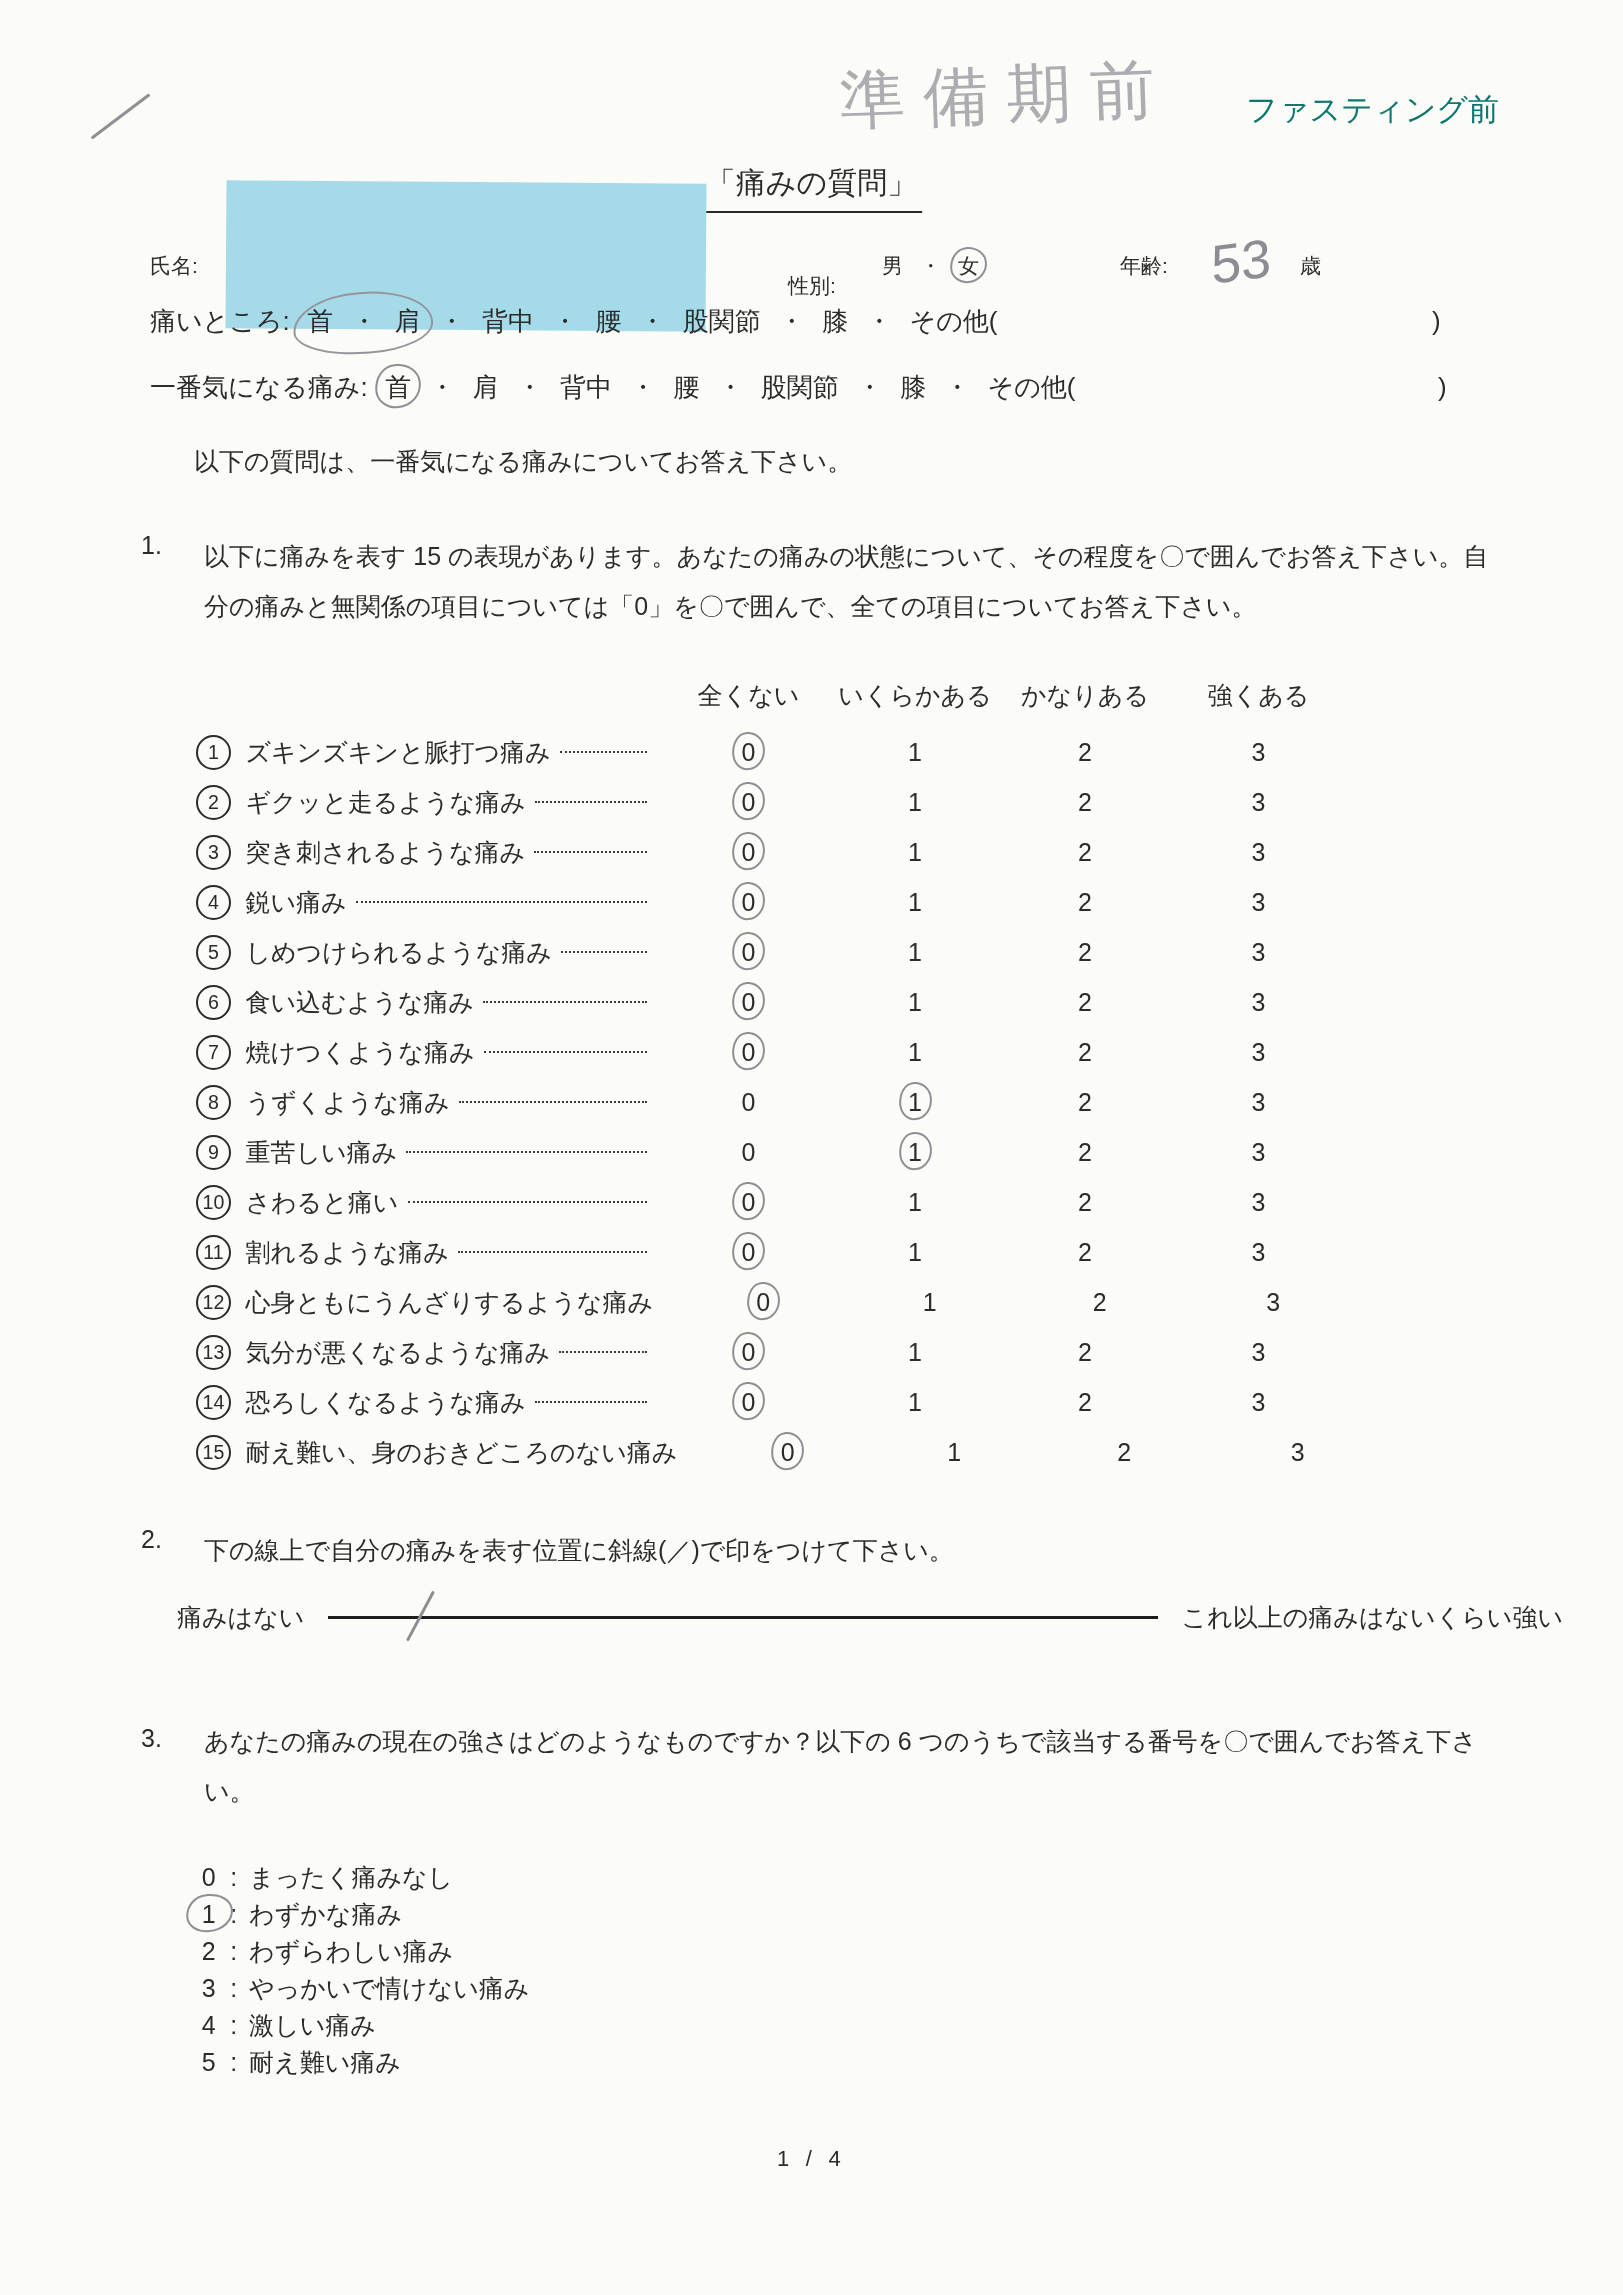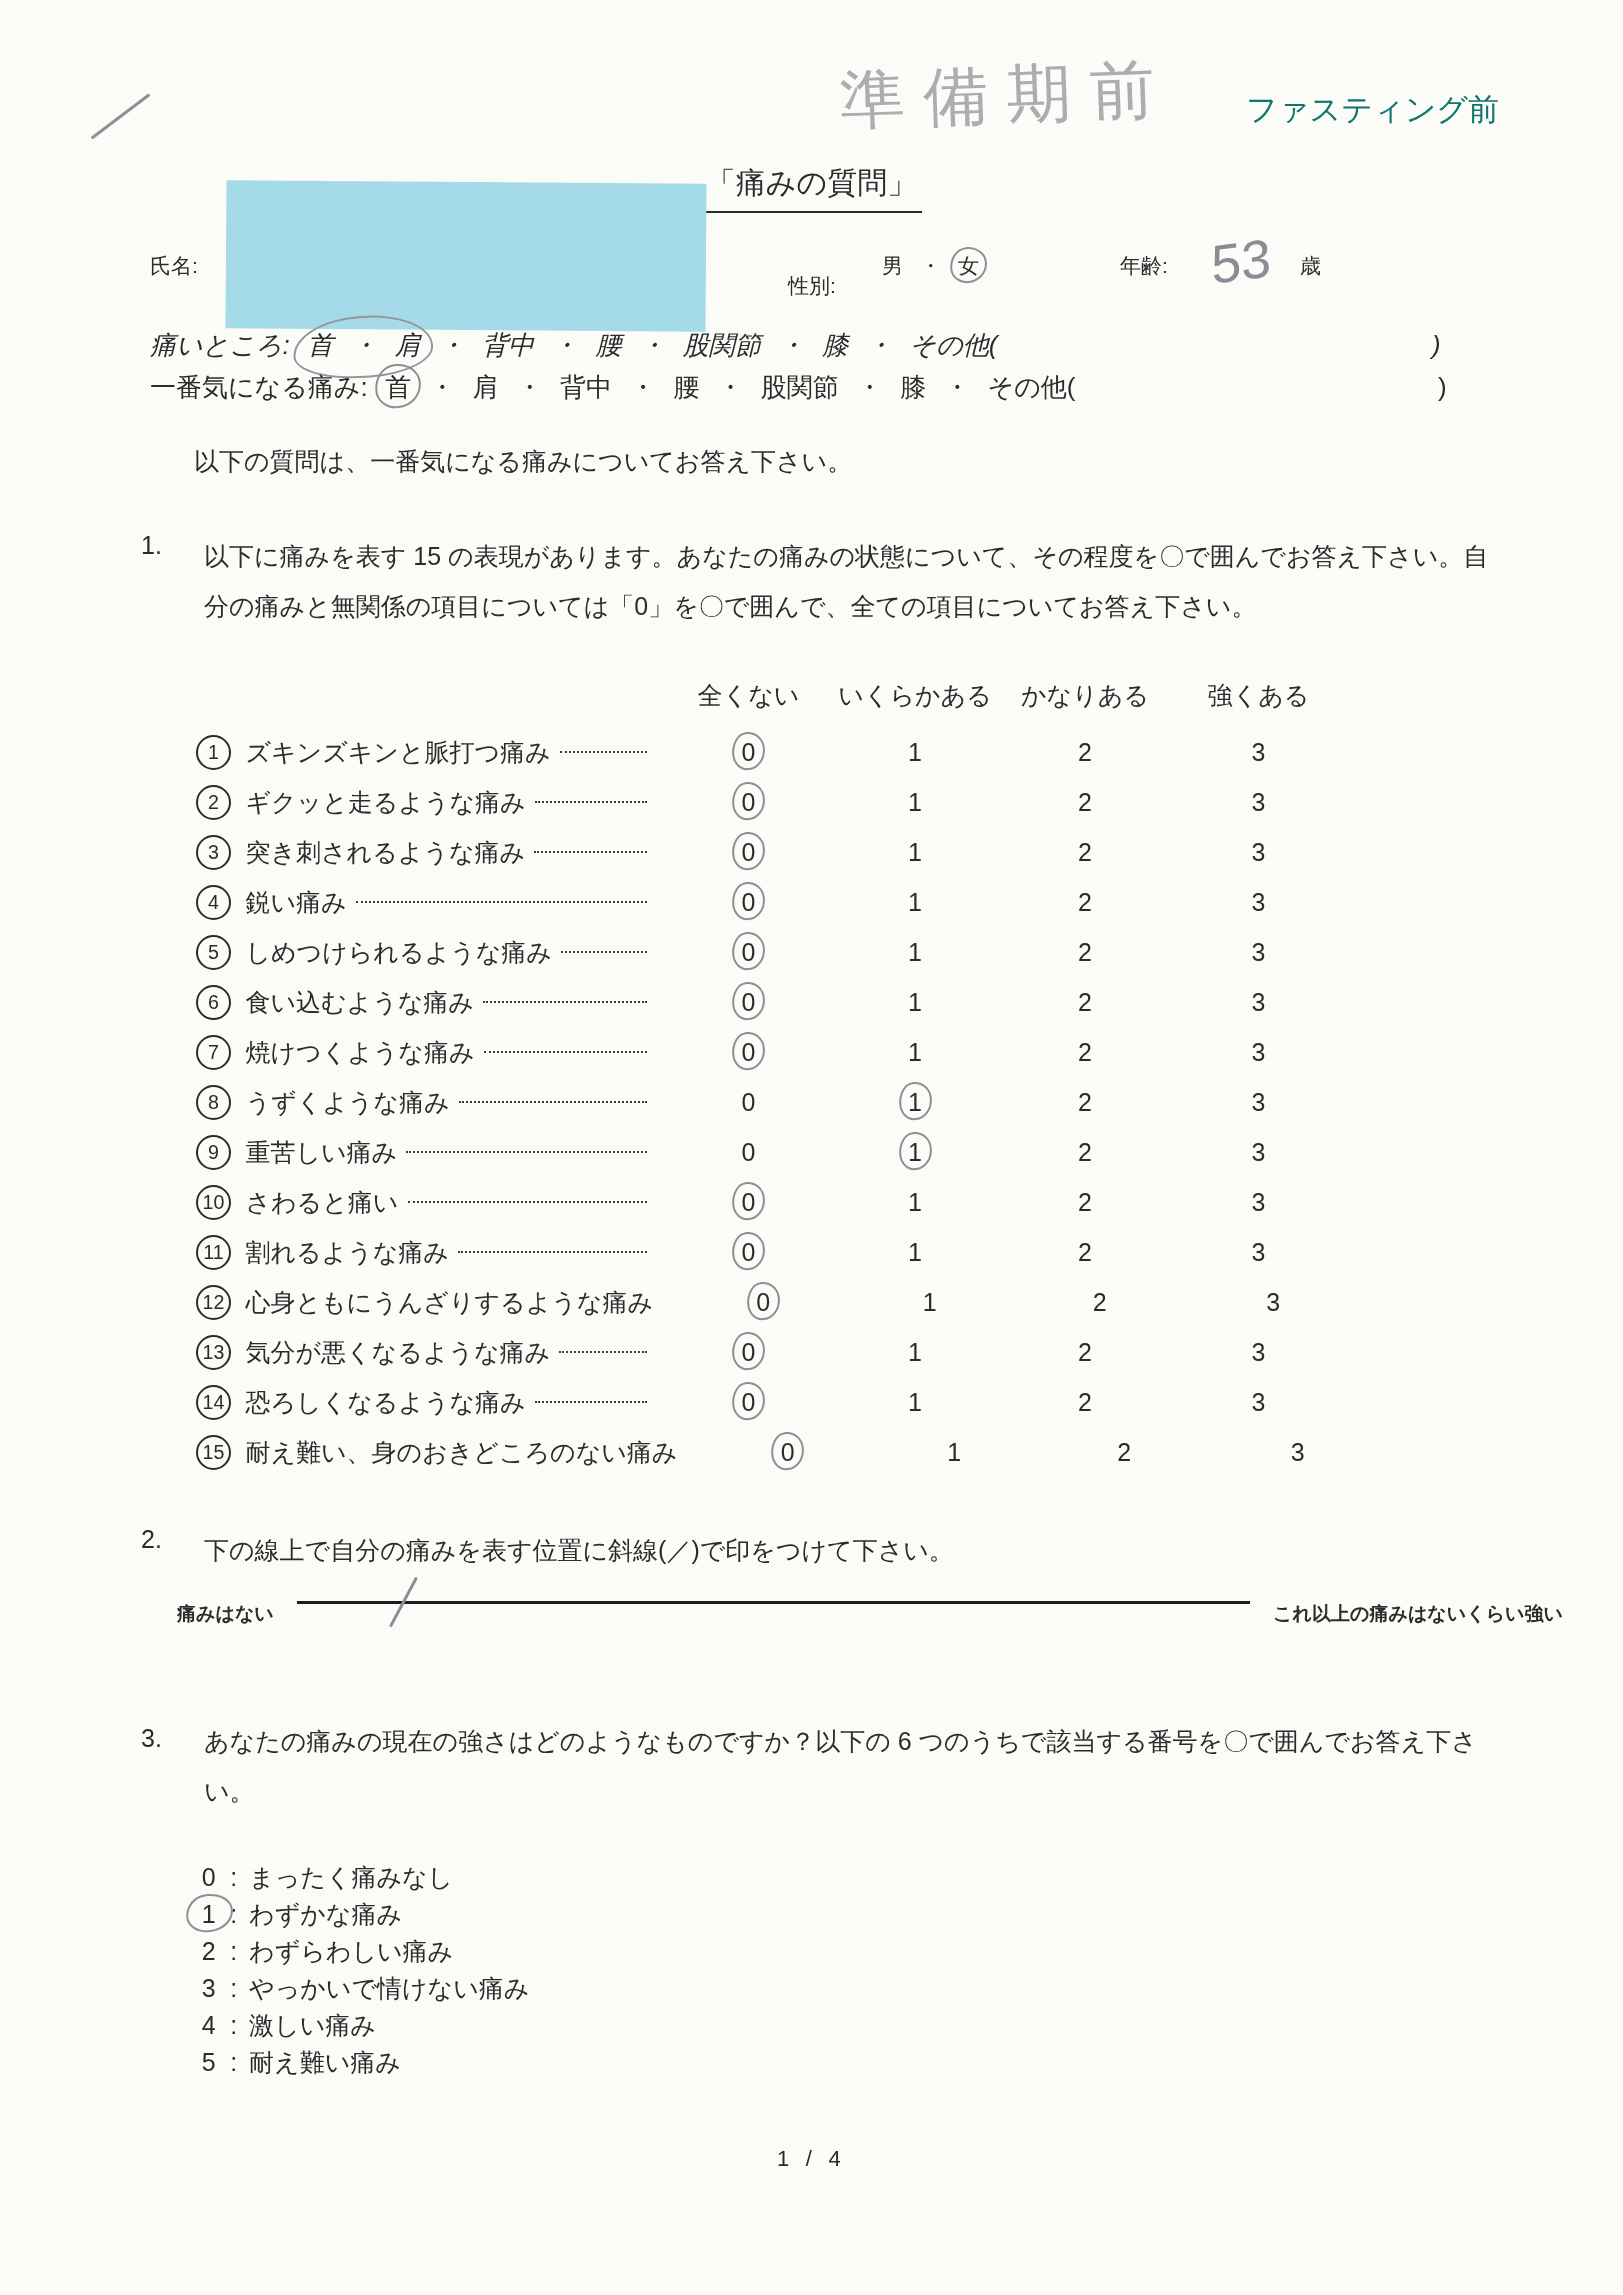--- a/index.html
+++ b/index.html
@@ -38,21 +38,21 @@
   }
   .id-row{position:absolute;top:252px;left:0;width:100%;height:39px;font-size:21px;}
   .id-row .name-label{position:absolute;left:150px;}
   .id-row .gender-label{position:absolute;left:788px;margin-top:20px;}
   .id-row .gender-wrap{position:absolute;left:882px;display:flex;gap:17px;align-items:center;}
   .id-row .age-label{position:absolute;left:1120px;}
   .id-row .age-unit{position:absolute;left:1300px;}
   
   .pain-row{position:absolute;left:150px;display:flex;gap:17.7px;align-items:center;
     font-size:26px;white-space:nowrap;}
-  .pain-row1{top:328px;font-style:italic;}
+  .pain-row1{top:304px;}
   .pain-row2{top:370px;}
   .group{display:flex;gap:17.7px;align-items:center;}
   .other-gap1{display:inline-block;width:399px;}
   .other-gap2{display:inline-block;width:327px;}
   
   .circled{position:relative;}
   .circled::after{
     content:"";position:absolute;left:-.38em;right:-.38em;top:-.24em;bottom:-.12em;
     border:2px solid #8e8e95;border-radius:48% 52% 55% 45%/58% 46% 54% 44%;
     transform:rotate(-5deg);pointer-events:none;
@@ -81,21 +81,21 @@
   .qnum{
     width:31px;height:31px;flex:none;border:2px solid #2b2b2b;border-radius:50%;
     display:flex;align-items:center;justify-content:center;font-size:19.6px;margin-right:14.4px;
   }
   .qlabel{flex:none;}
   .qdots{flex:1;height:0;border-bottom:2.6px dotted #3a3a3a;margin:0 19.6px 0 9.2px;}
   .qdots.no-dots{border-bottom:none;}
   
   .vas{
     position:absolute;top:1601px;left:177px;width:1386px;
-    display:flex;gap:23.5px;font-size:19px;white-space:nowrap;font-weight:bold;
+    display:flex;align-items:center;gap:23.5px;font-size:25px;white-space:nowrap;
   }
   .vas-line{flex:1;height:3.3px;background:#1c1c1c;position:relative;}
   .vas-mark{
     position:absolute;top:-27.5px;width:2.6px;height:56px;background:#8e8c94;
     transform:rotate(28deg);border-radius:1.3px;
   }
   
   .q3-options{position:absolute;top:1859px;left:195px;font-size:25px;}
   .opt{display:flex;align-items:center;height:37px;}
   .opt-val{min-width:27.5px;text-align:center;}

